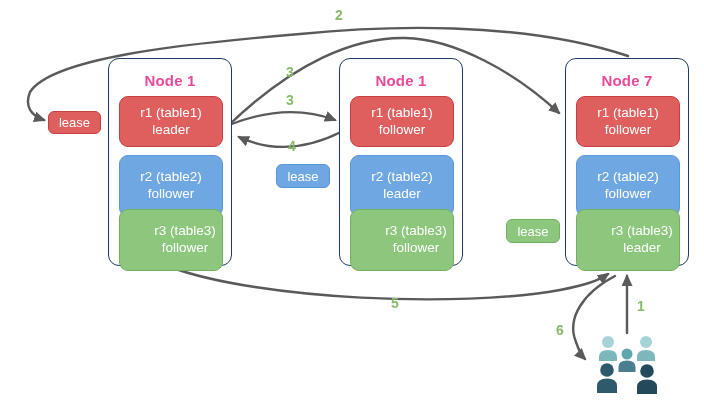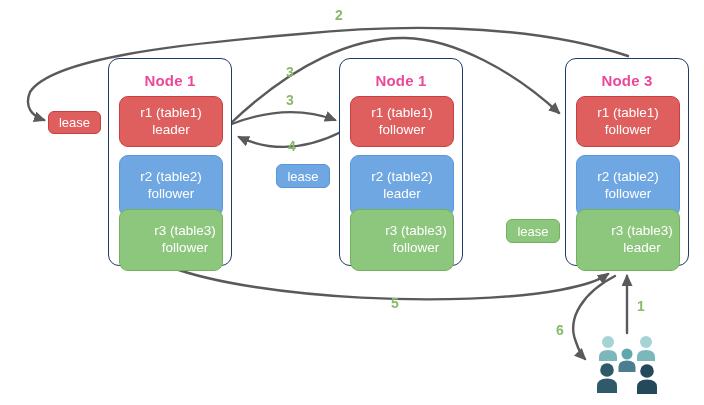--- a/index.html
+++ b/index.html
@@ -106,21 +106,21 @@
       <span>r2 (table2)</span>
       <span>leader</span>
     </div>
     <div class="replica green">
       <span>r3 (table3)</span>
       <span>follower</span>
     </div>
   </div>
 
   <div class="node" style="left:565px;top:58px">
-    <div class="node-title">Node 3</div>
+    <div class="node-title">Node 7</div>
     <div class="replica red">
       <span>r1 (table1)</span>
       <span>follower</span>
     </div>
     <div class="replica blue">
       <span>r2 (table2)</span>
       <span>follower</span>
     </div>
     <div class="replica green">
       <span>r3 (table3)</span>

